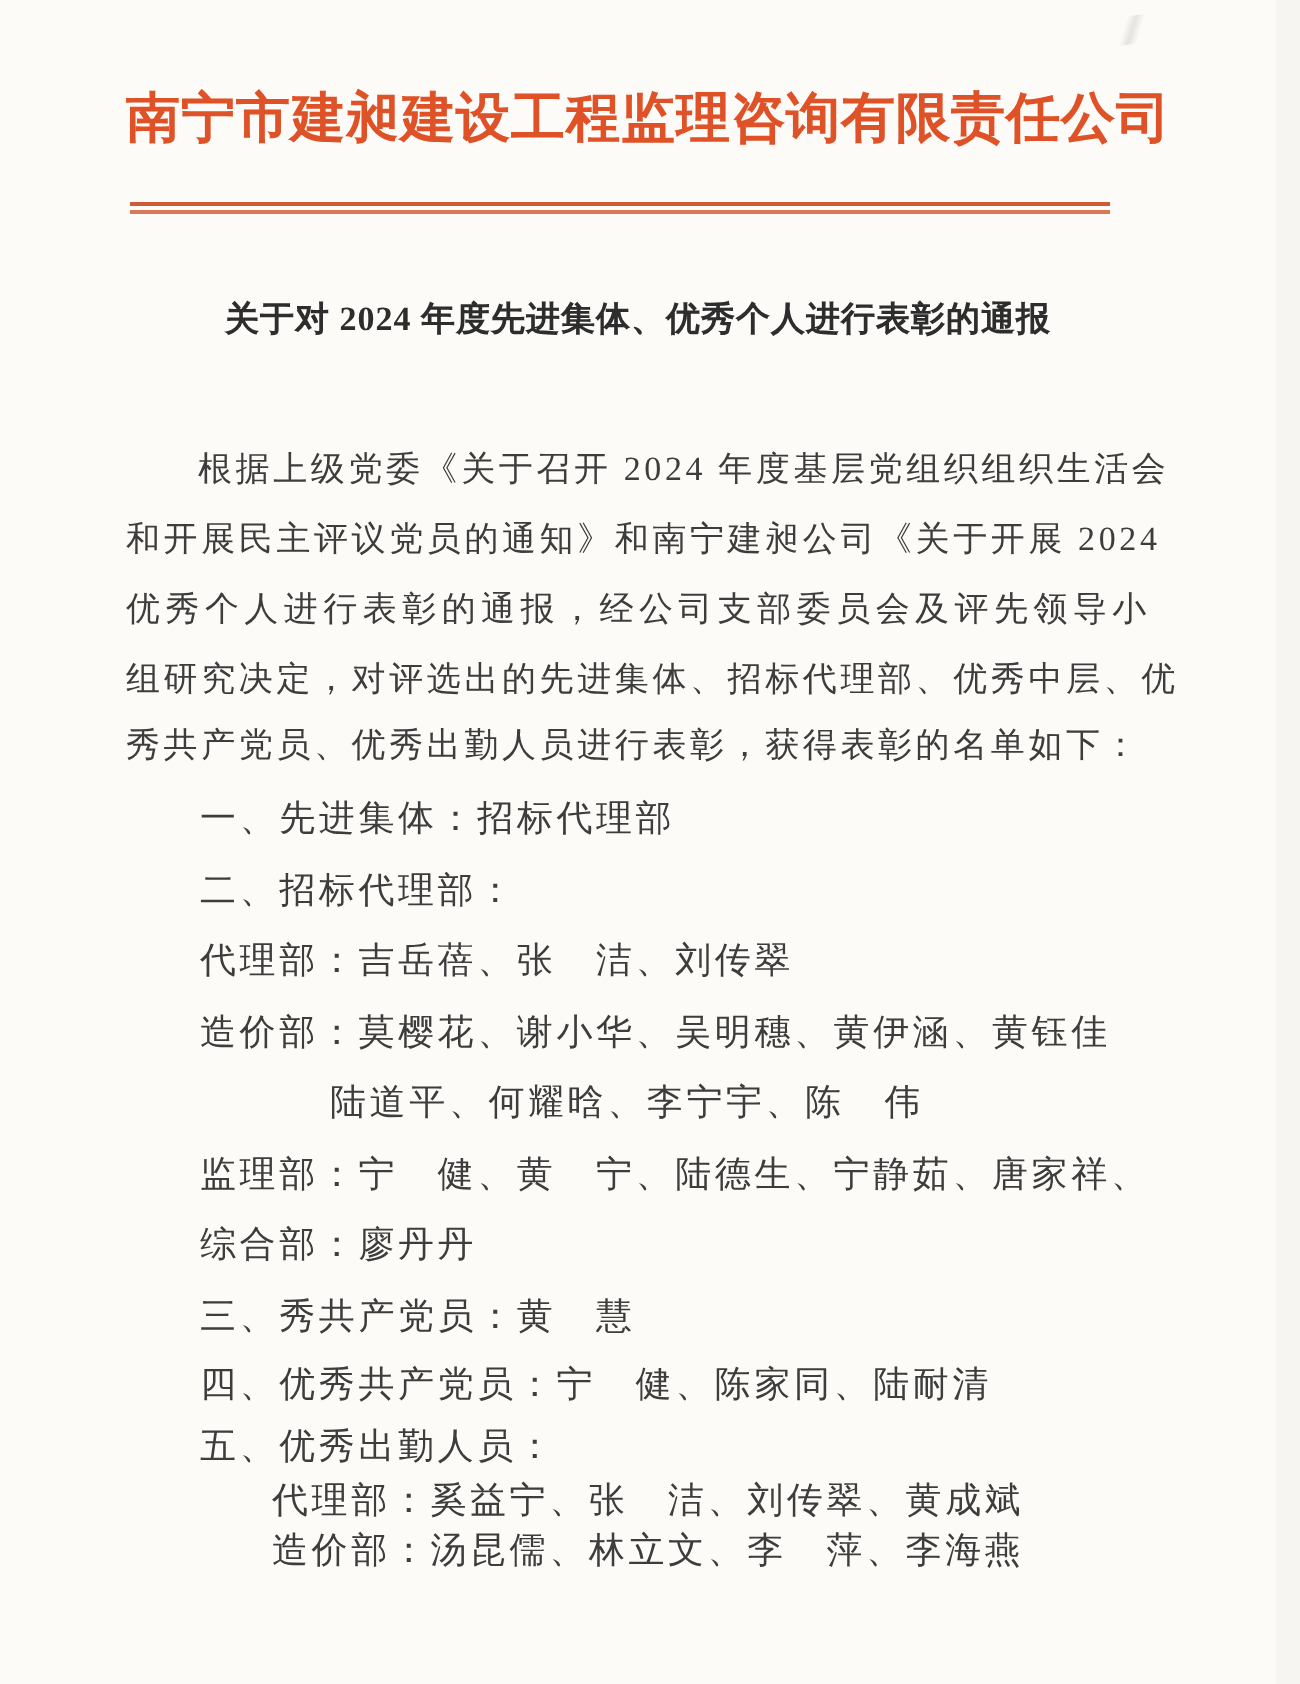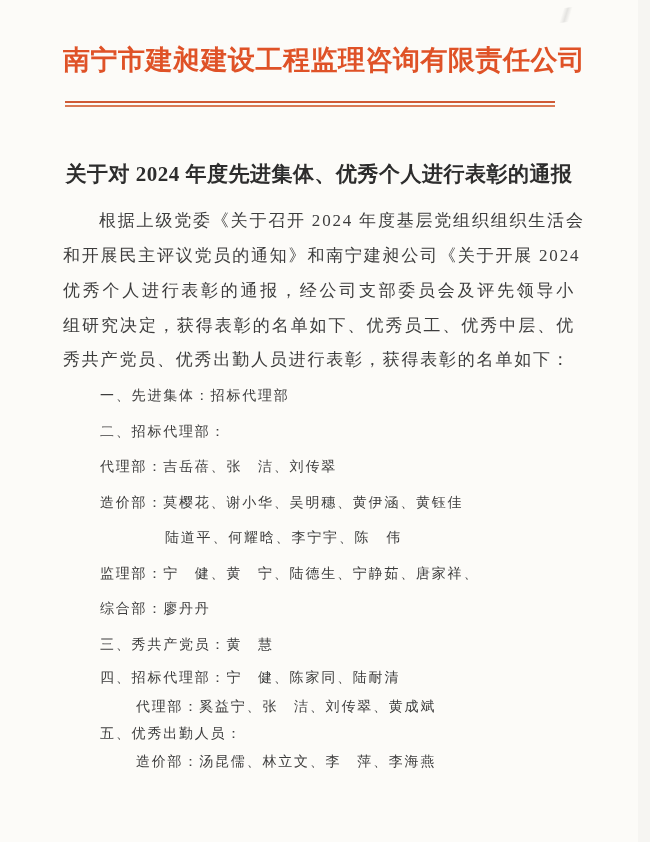--- a/index.html
+++ b/index.html
@@ -35,44 +35,44 @@
   }
   .double-rule {
     margin-top:24px;
     margin-left:2px;
     width:490px;
     height:6px;
     border-top:2px solid #cf5a36;
     border-bottom:2px solid #d97a55;
   }
   .doc-title {
-    margin-top:52px;
-    font-size:21px;
+    margin-top:38px;
+    font-size:17px;
     line-height:30px;
     font-weight:bold;
     color:#2d2d2d;
     text-align:center;
     letter-spacing:0.5px;
     white-space:nowrap;
   }
-  .intro { margin-top:14px; }
+  .intro { margin-top:42px; }
   .pline {
     font-size:17px;
     line-height:35px;
     letter-spacing:1.8px;
     color:#3d3d3d;
     text-align:justify;
     text-align-last:justify;
     white-space:nowrap;
   }
   .pline-first { padding-left:36px; }
   .pline-last { text-align-last:auto;font-family:Liberation Mono, monospace; }
   .award-list { margin-top:0; }
   .aline {
-    font-size:14px;
+    font-size:18px;
     line-height:35.5px;
     letter-spacing:1.8px;
     color:#3d3d3d;
     white-space:nowrap;
   }
   .li   { padding-left:37px; }
   .dept { padding-left:37px; }
   .cont { padding-left:102px; }
   .lh32 { line-height:32px; }
   .lh30 { line-height:30px; }
@@ -89,32 +89,32 @@
     <div class="double-rule"></div>
   </header>
 
   <main class="doc-body">
     <h2 class="doc-title">关于对 2024 年度先进集体、优秀个人进行表彰的通报</h2>
 
     <section class="intro">
       <div class="pline pline-first">根据上级党委《关于召开 2024 年度基层党组织组织生活会</div>
       <div class="pline">和开展民主评议党员的通知》和南宁建昶公司《关于开展 2024</div>
       <div class="pline">优秀个人进行表彰的通报，经公司支部委员会及评先领导小</div>
-      <div class="pline">组研究决定，获得表彰的名单如下、优秀员工、优秀中层、优</div>
+      <div class="pline">组研究决定，对评选出的先进集体、招标代理部、优秀中层、优</div>
       <div class="pline pline-last">秀共产党员、优秀出勤人员进行表彰，获得表彰的名单如下：</div>
     </section>
 
     <section class="award-list">
       <div class="aline li">一、先进集体：招标代理部</div>
       <div class="aline li">二、招标代理部：</div>
       <div class="aline dept">代理部：吉岳蓓、张　洁、刘传翠</div>
       <div class="aline dept">造价部：莫樱花、谢小华、吴明穗、黄伊涵、黄钰佳</div>
       <div class="aline cont">陆道平、何耀晗、李宁宇、陈　伟</div>
       <div class="aline dept">监理部：宁　健、黄　宁、陆德生、宁静茹、唐家祥、</div>
       <div class="aline dept">综合部：廖丹丹</div>
       <div class="aline li">三、秀共产党员：黄　慧</div>
-      <div class="aline li lh32">四、招标代理部：宁　健、陈家同、陆耐清</div>
+      <div class="aline li lh32">四、优秀共产党员：宁　健、陈家同、陆耐清</div>
+      <div class="aline li lh30">五、优秀出勤人员：</div>
       <div class="aline dept5">代理部：奚益宁、张　洁、刘传翠、黄成斌</div>
-      <div class="aline li lh30">五、优秀出勤人员：</div>
       <div class="aline dept5">造价部：汤昆儒、林立文、李　萍、李海燕</div>
     </section>
   </main>
 </div>
 
 </body></html>

